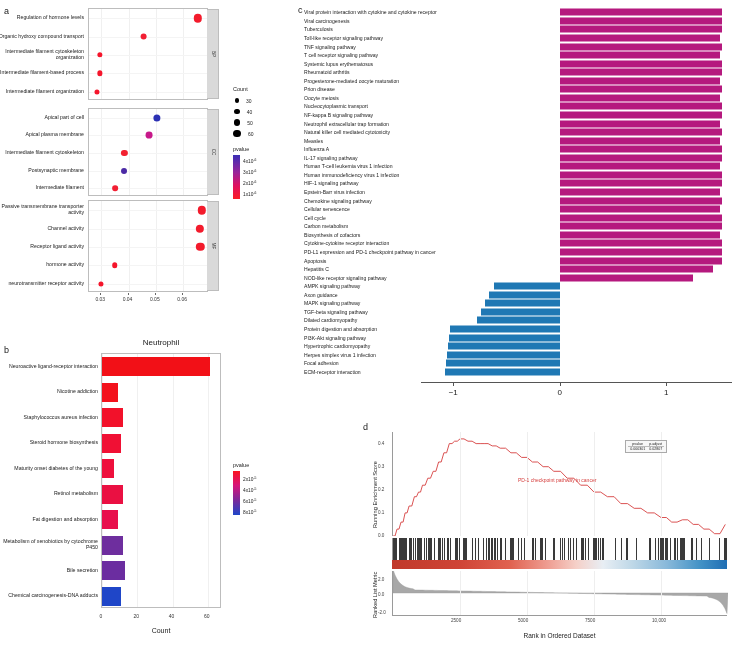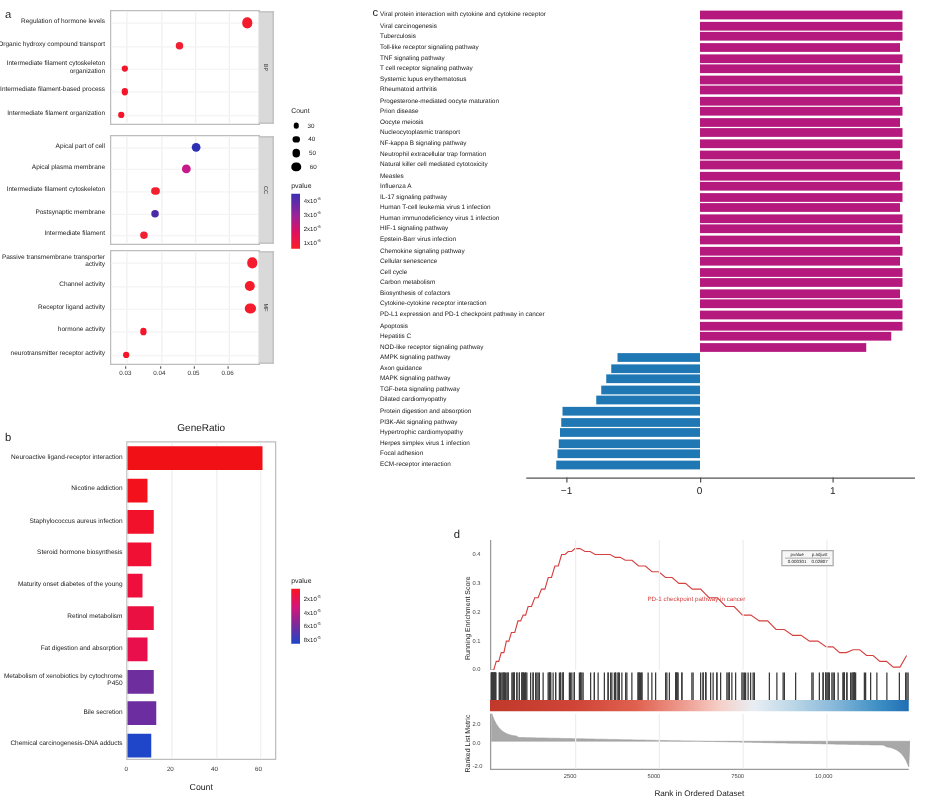--- a/index.html
+++ b/index.html
@@ -228,21 +228,21 @@
         <span style="top: 6px;">4x10<sup>-6</sup></span>
         <span style="top: 17px;">3x10<sup>-6</sup></span>
         <span style="top: 28px;">2x10<sup>-6</sup></span>
         <span style="top: 39px;">1x10<sup>-6</sup></span>
       </div>
   </div>
 </div>
 
 <div class="panel" id="panel-b">
   <div class="panel-letter" style="left:4px; top:20px;">b</div>
-  <div id="b-title">GeneRatio</div>
+  <div id="b-title">Neutrophil</div>
   <div id="b-plot">
       <div class="a-grid-v" style="left: 0px;"></div>
       <div class="a-grid-v" style="left: 35.2941px;"></div>
       <div class="a-grid-v" style="left: 70.5882px;"></div>
       <div class="a-grid-v" style="left: 105.882px;"></div>
       <div class="b-bar" style="top: 3.315px; height: 18.87px; width: 107.647px; background: rgb(242, 16, 23);"></div>
       <div class="b-bar" style="top: 28.815px; height: 18.87px; width: 15.8824px; background: rgb(243, 18, 28);"></div>
       <div class="b-bar" style="top: 54.315px; height: 18.87px; width: 21.1765px; background: rgb(242, 17, 42);"></div>
       <div class="b-bar" style="top: 79.815px; height: 18.87px; width: 19.4118px; background: rgb(240, 16, 52);"></div>
       <div class="b-bar" style="top: 105.315px; height: 18.87px; width: 12.3529px; background: rgb(238, 15, 60);"></div>

